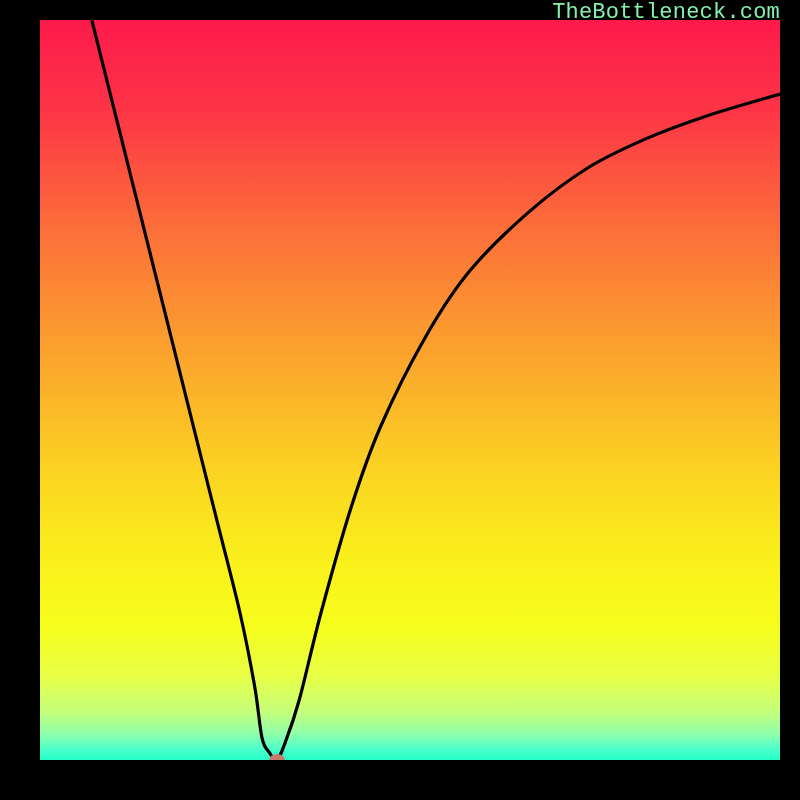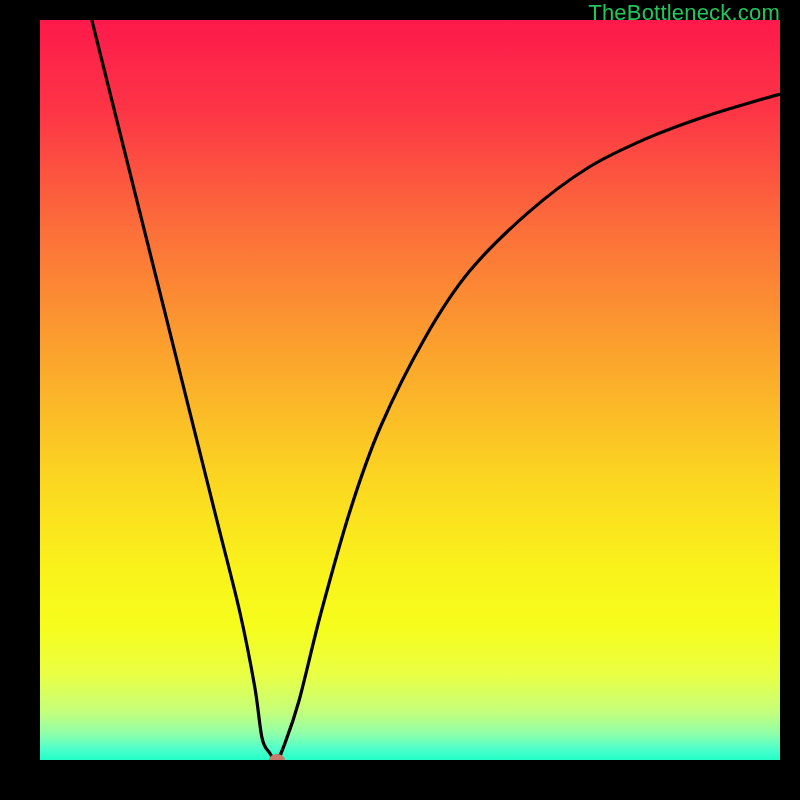--- a/index.html
+++ b/index.html
@@ -37,25 +37,26 @@
     left: 0;
     top: 0;
     width: 100%;
     height: 100%;
     overflow: visible;
   }
   .watermark {
     position: absolute;
     top: 0px;
     right: 20px;
-    color: #22c55e;
+    color: #86efac;
     font-size: 22px;
     font-weight: 500;
     letter-spacing: 0.2px;
     pointer-events: none;
+    font-family: Liberation Mono, monospace;
   }
   .marker {
     position: absolute;
     width: 16px;
     height: 12px;
     background: #c77b6b;
     border-radius: 50%;
     transform: translate(-50%, -50%);
   }
 </style>

